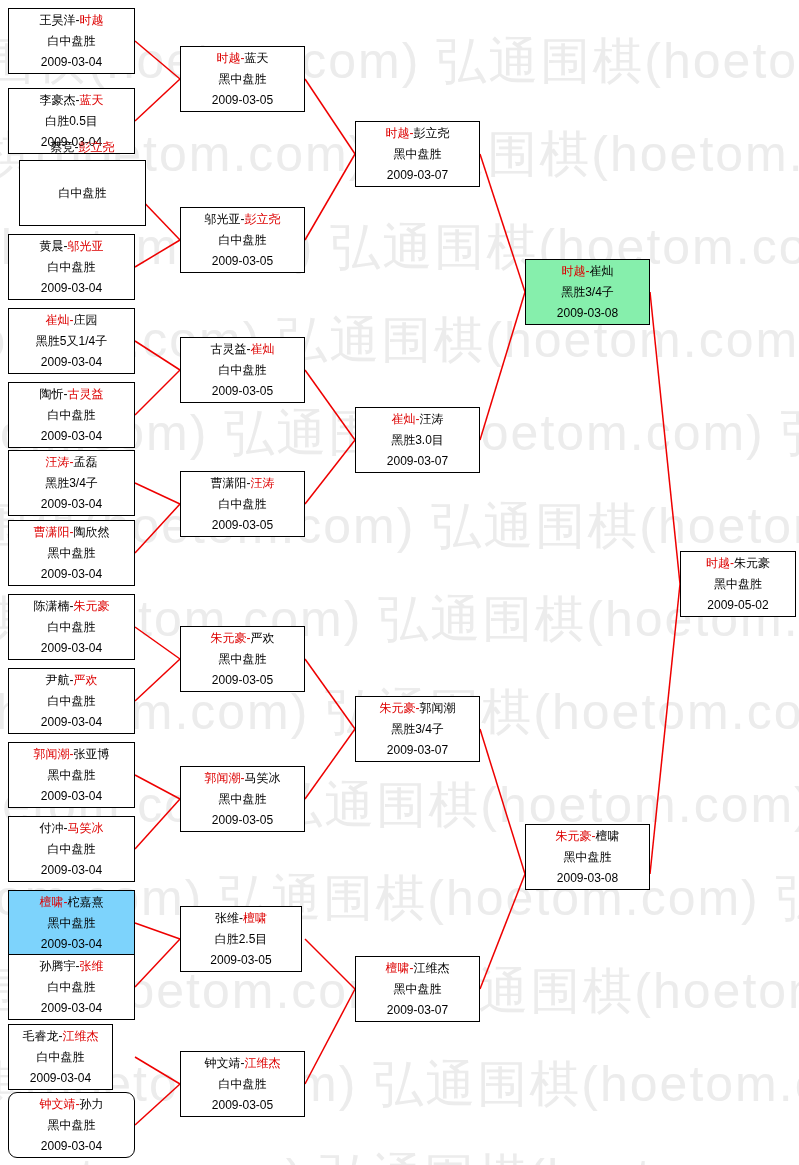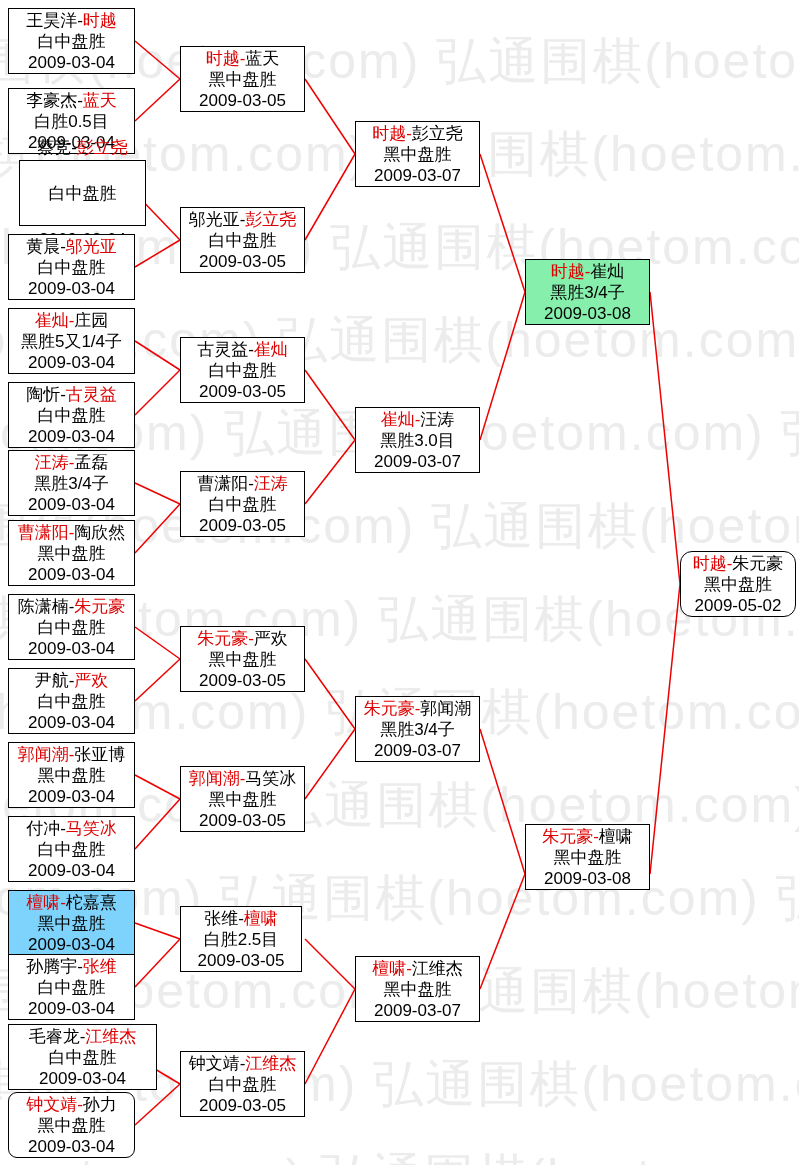--- a/index.html
+++ b/index.html
@@ -36,21 +36,21 @@
   .match-box {
     position: absolute;
     z-index: 3;
     background: #ffffff;
     border: 1px solid #000000;
     display: flex;
     flex-direction: column;
     justify-content: center;
     align-items: center;
     text-align: center;
-    font-size: 17px;
+    font-size: 12px;
     line-height: 21px;
     color: #000000;
   }
 
   .winner { color: var(--winner-red, #dd0000); }
 </style>
 </head>
 <body>
 
 <div id="stage">
@@ -162,21 +162,21 @@
     <div class="match-box" style="left: 8px; top: 890px; width: 127px; height: 66px; border-color: rgb(0, 0, 0); background: #7dd3fc;">
       <div><span class="winner">檀啸</span><span class="winner">-</span><span>柁嘉熹</span></div>
       <div>黑中盘胜</div>
       <div>2009-03-04</div>
     </div>
     <div class="match-box" style="left: 8px; top: 954px; width: 127px; height: 66px; border-color: rgb(0, 0, 0); background: rgb(255, 255, 255);">
       <div><span>孙腾宇</span><span>-</span><span class="winner">张维</span></div>
       <div>白中盘胜</div>
       <div>2009-03-04</div>
     </div>
-    <div class="match-box" style="left: 8px; top: 1024px; width: 149px; height: 66px; border-color: rgb(0, 0, 0); background: rgb(255, 255, 255);">
+    <div class="match-box" style="left: 8px; top: 1024px; width: 105px; height: 66px; border-color: rgb(0, 0, 0); background: rgb(255, 255, 255);">
       <div><span>毛睿龙</span><span>-</span><span class="winner">江维杰</span></div>
       <div>白中盘胜</div>
       <div>2009-03-04</div>
     </div>
     <div class="match-box" style="left: 8px; top: 1092px; width: 127px; height: 66px; border-color: rgb(0, 0, 0); background: rgb(255, 255, 255); border-radius: 9px;">
       <div><span class="winner">钟文靖</span><span class="winner">-</span><span>孙力</span></div>
       <div>黑中盘胜</div>
       <div>2009-03-04</div>
     </div>
     <div class="match-box" style="left: 180px; top: 46px; width: 125px; height: 66px; border-color: rgb(0, 0, 0); background: rgb(255, 255, 255);">
@@ -242,18 +242,18 @@
     <div class="match-box" style="left: 525px; top: 259px; width: 125px; height: 66px; border-color: rgb(0, 0, 0); background: #86efac;">
       <div><span class="winner">时越</span><span class="winner">-</span><span>崔灿</span></div>
       <div>黑胜3/4子</div>
       <div>2009-03-08</div>
     </div>
     <div class="match-box" style="left: 525px; top: 824px; width: 125px; height: 66px; border-color: rgb(0, 0, 0); background: rgb(255, 255, 255);">
       <div><span class="winner">朱元豪</span><span class="winner">-</span><span>檀啸</span></div>
       <div>黑中盘胜</div>
       <div>2009-03-08</div>
     </div>
-    <div class="match-box" style="left: 680px; top: 551px; width: 116px; height: 66px; border-color: rgb(0, 0, 0); background: rgb(255, 255, 255); border-radius: 12px;">
+    <div class="match-box" style="left: 680px; top: 551px; width: 116px; height: 66px; border-color: rgb(0, 0, 0); background: rgb(255, 255, 255);">
       <div><span class="winner">时越</span><span class="winner">-</span><span>朱元豪</span></div>
       <div>黑中盘胜</div>
       <div>2009-05-02</div>
     </div>
   </div>
 
 </body></html>

